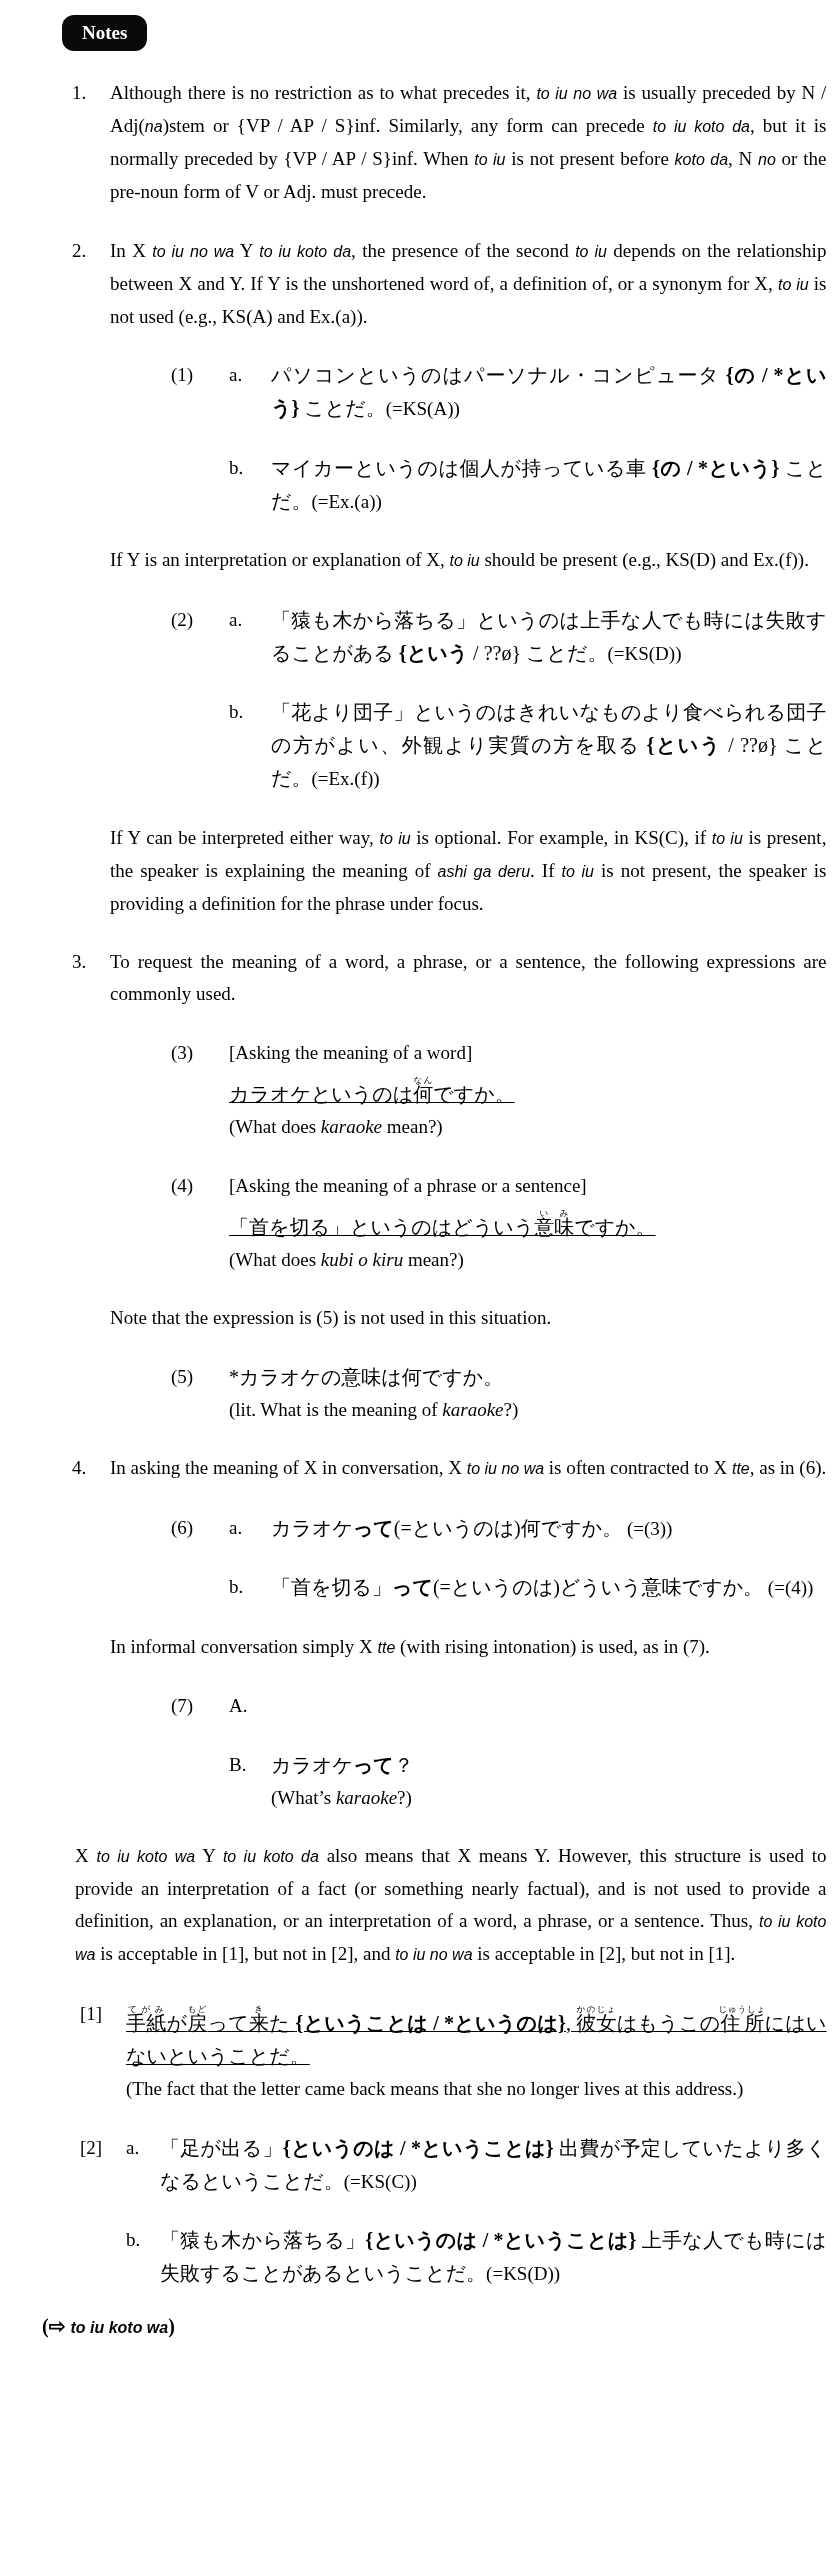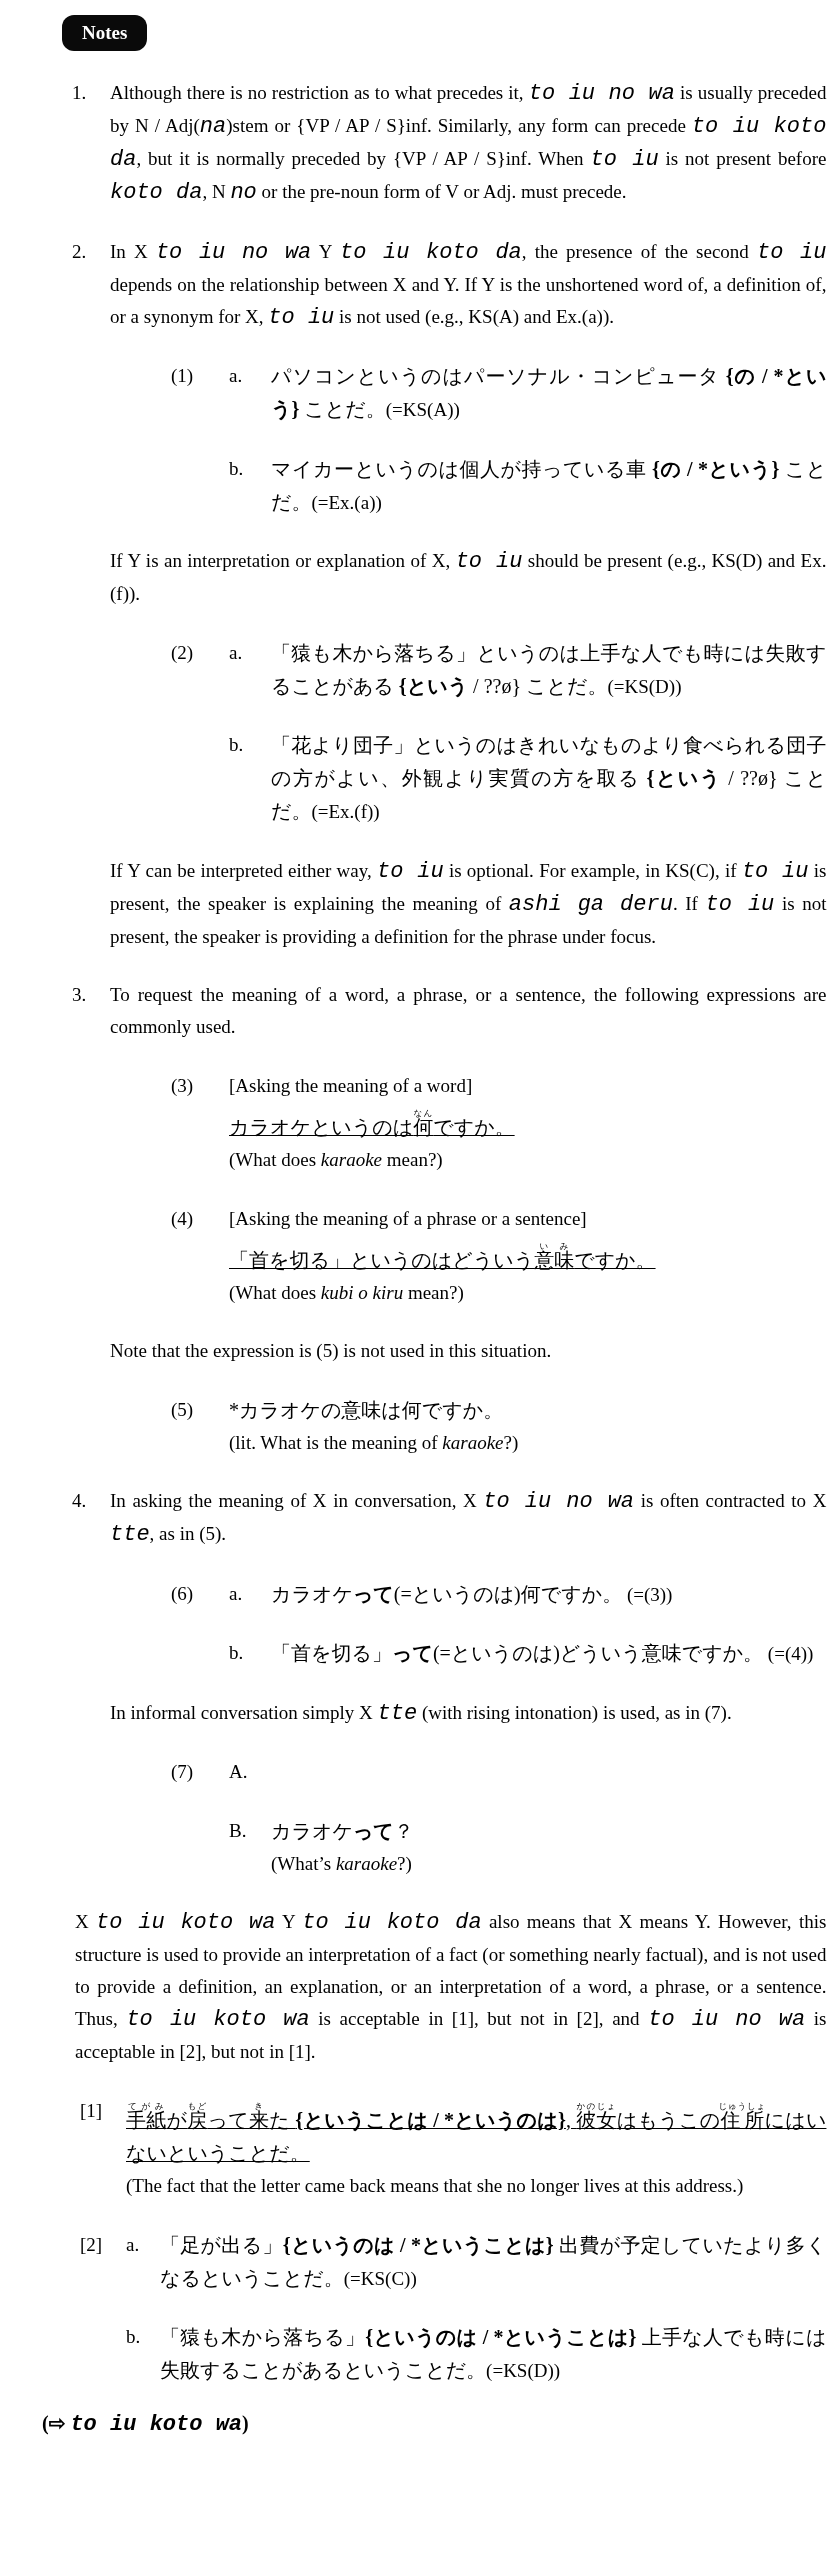--- a/index.html
+++ b/index.html
@@ -40,21 +40,21 @@
   .ex .body{flex:1; text-align:justify;}
   .bx{display:flex; margin-left:38px; margin-right:18.6px; font-size:19px; line-height:32px;}
   .bx .lbl{flex:0 0 46px;}
   .bx .sub{flex:0 0 34px;}
   .bx .body{flex:1; text-align:justify;}
   .exline{min-height:32px;}
   .exline.has-ruby{padding-top:9.3px;text-decoration:underline;}
   .hdr{margin-left:5.3px; margin-top:34px; font-weight:bold; font-size:23px; line-height:29px;}
   .xref{margin-top:22.5px; margin-right:28px; text-align:left; font-size:20px; line-height:26.5px; font-weight:bold;}
   .jp{font-family:"Liberation Serif", serif; font-size:20px;}
-  .rj{font-family:Liberation Mono, monospace; font-style:italic; font-size:22px;}
+  .rj{font-family:Liberation Sans, sans-serif; font-style:italic; font-size:16px;}
   .it{font-style:italic;}
   .b{font-weight:bold;}
   ruby{ruby-position:over;}
   rt{font-size:8.6px; letter-spacing:0.7px; font-weight:normal;}
 </style>
 </head>
 <body>
 
 <div class="page">
   <div class="badge">Notes</div>
@@ -120,21 +120,21 @@
       <div class="para blk"><span class="">Note that the expression is (5) is not used in this situation.</span></div>
       <div class="ex blk">
         <div class="lbl">(5)</div>
         <div class="body">
           <div class="exline"><span class="jp">*カラオケの意味は何ですか。</span></div>
           <div class="exline"><span class="">(lit. What is the meaning of </span><span class="it">karaoke</span><span class="">?)</span></div>
         </div>
       </div>
       <div class="item blk">
         <div class="num">4.</div>
-        <div class="txt"><span class="">In asking the meaning of X in conversation, X </span><span class="rj">to iu no wa</span><span class=""> is often contracted to X </span><span class="rj">tte</span><span class="">, as in (5).</span></div>
+        <div class="txt"><span class="">In asking the meaning of X in conversation, X </span><span class="rj">to iu no wa</span><span class=""> is often contracted to X </span><span class="rj">tte</span><span class="">, as in (6).</span></div>
       </div>
       <div class="ex blk">
         <div class="lbl">(6)</div>
         <div class="sub">a.</div>
         <div class="body">
           <div class="exline"><span class="jp">カラオケ</span><span class="jp b">って</span><span class="jp">(=というのは)何ですか。</span><span class=""> (=(3))</span></div>
         </div>
       </div>
       <div class="ex blk">
         <div class="lbl"></div>

